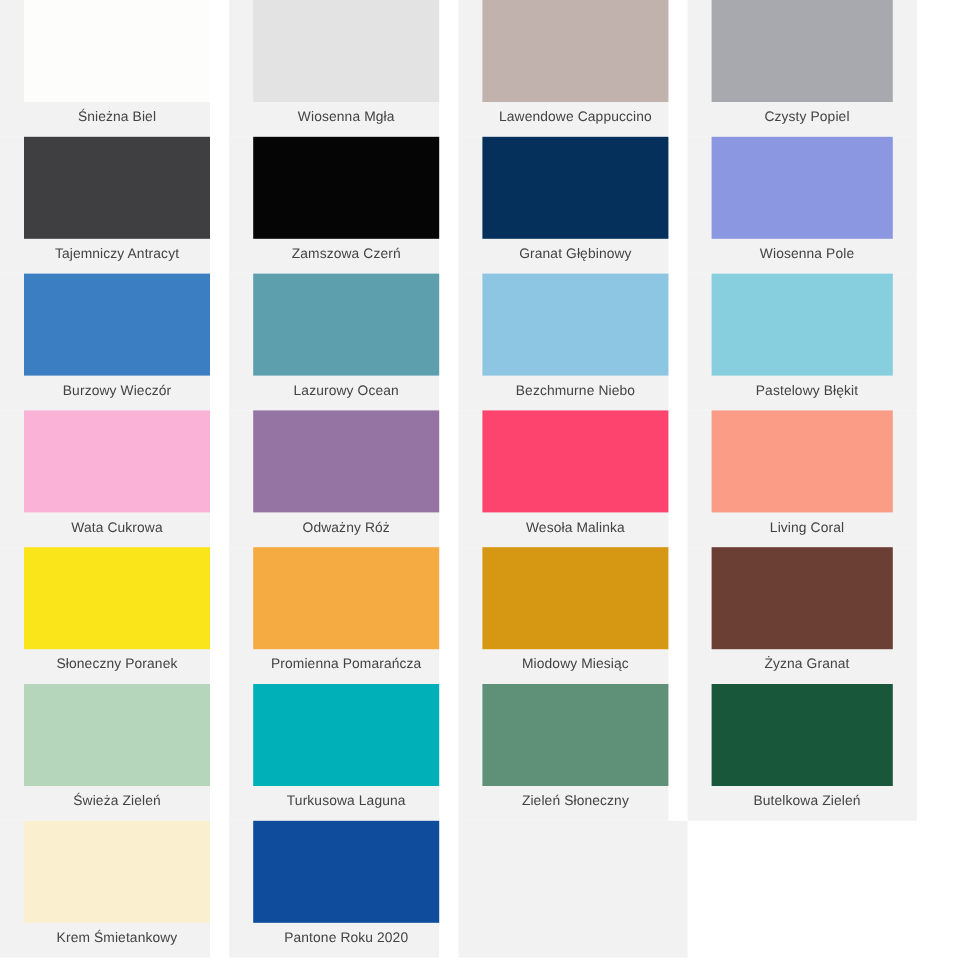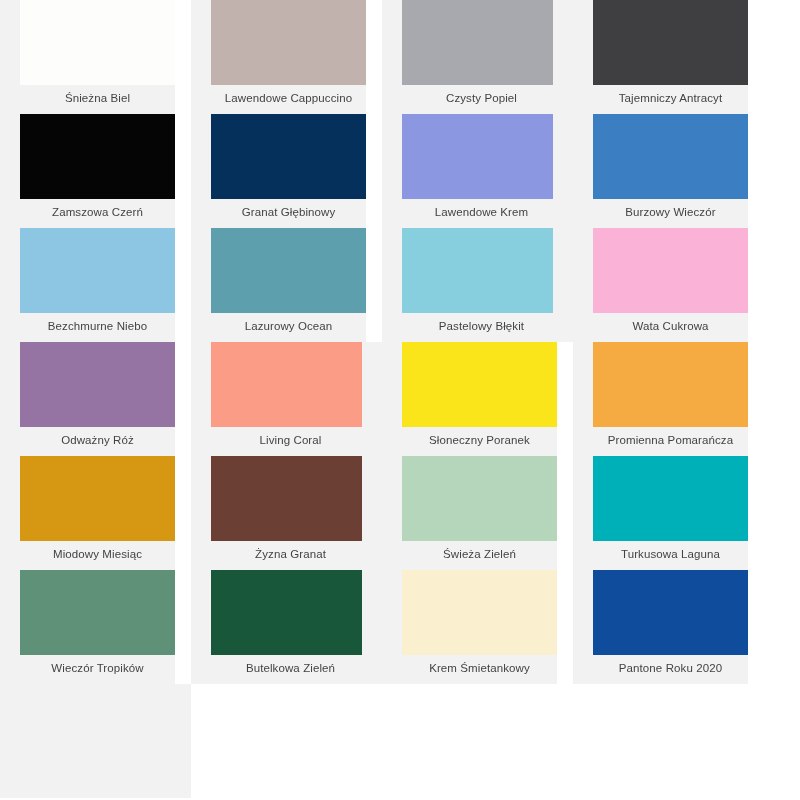--- a/index.html
+++ b/index.html
@@ -75,20 +75,24 @@
 </style>
 </head>
 <body>
 
 <div id="palette-grid">
     <div class="swatch-card">
       <div class="swatch-chip" style="background: rgb(253, 253, 252);"></div>
       <div class="swatch-label">Śnieżna Biel</div>
     </div>
     <div class="swatch-card">
+      <div class="swatch-chip" style="background: rgb(227, 227, 227);"></div>
+      <div class="swatch-label">Wiosenna Mgła</div>
+    </div>
+    <div class="swatch-card">
       <div class="swatch-chip" style="background: rgb(194, 178, 174);"></div>
       <div class="swatch-label">Lawendowe Cappuccino</div>
     </div>
     <div class="swatch-card last-col">
       <div class="swatch-chip" style="background: rgb(168, 169, 174);"></div>
       <div class="swatch-label">Czysty Popiel</div>
     </div>
     <div class="swatch-card">
       <div class="swatch-chip" style="background: rgb(63, 63, 65);"></div>
       <div class="swatch-label">Tajemniczy Antracyt</div>
@@ -96,45 +100,49 @@
     <div class="swatch-card">
       <div class="swatch-chip" style="background: rgb(5, 5, 5);"></div>
       <div class="swatch-label">Zamszowa Czerń</div>
     </div>
     <div class="swatch-card">
       <div class="swatch-chip" style="background: rgb(5, 48, 92);"></div>
       <div class="swatch-label">Granat Głębinowy</div>
     </div>
     <div class="swatch-card last-col">
       <div class="swatch-chip" style="background: rgb(139, 151, 224);"></div>
-      <div class="swatch-label">Lawendowe Krem</div>
+      <div class="swatch-label">Wiosenna Pole</div>
     </div>
     <div class="swatch-card">
       <div class="swatch-chip" style="background: rgb(60, 126, 194);"></div>
       <div class="swatch-label">Burzowy Wieczór</div>
     </div>
     <div class="swatch-card">
+      <div class="swatch-chip" style="background: rgb(93, 159, 173);"></div>
+      <div class="swatch-label">Lazurowy Ocean</div>
+    </div>
+    <div class="swatch-card">
       <div class="swatch-chip" style="background: rgb(141, 198, 226);"></div>
       <div class="swatch-label">Bezchmurne Niebo</div>
-    </div>
-    <div class="swatch-card">
-      <div class="swatch-chip" style="background: rgb(93, 159, 173);"></div>
-      <div class="swatch-label">Lazurowy Ocean</div>
     </div>
     <div class="swatch-card last-col">
       <div class="swatch-chip" style="background: rgb(135, 207, 223);"></div>
       <div class="swatch-label">Pastelowy Błękit</div>
     </div>
     <div class="swatch-card">
       <div class="swatch-chip" style="background: rgb(250, 179, 215);"></div>
       <div class="swatch-label">Wata Cukrowa</div>
     </div>
     <div class="swatch-card">
       <div class="swatch-chip" style="background: rgb(149, 115, 163);"></div>
       <div class="swatch-label">Odważny Róż</div>
+    </div>
+    <div class="swatch-card">
+      <div class="swatch-chip" style="background: rgb(252, 68, 110);"></div>
+      <div class="swatch-label">Wesoła Malinka</div>
     </div>
     <div class="swatch-card last-col">
       <div class="swatch-chip" style="background: rgb(251, 156, 134);"></div>
       <div class="swatch-label">Living Coral</div>
     </div>
     <div class="swatch-card">
       <div class="swatch-chip" style="background: rgb(249, 229, 25);"></div>
       <div class="swatch-label">Słoneczny Poranek</div>
     </div>
     <div class="swatch-card">
@@ -152,21 +160,21 @@
     <div class="swatch-card">
       <div class="swatch-chip" style="background: rgb(181, 214, 187);"></div>
       <div class="swatch-label">Świeża Zieleń</div>
     </div>
     <div class="swatch-card">
       <div class="swatch-chip" style="background: rgb(0, 176, 185);"></div>
       <div class="swatch-label">Turkusowa Laguna</div>
     </div>
     <div class="swatch-card">
       <div class="swatch-chip" style="background: rgb(95, 145, 121);"></div>
-      <div class="swatch-label">Wieczór Tropików</div>
+      <div class="swatch-label">Zieleń Słoneczny</div>
     </div>
     <div class="swatch-card last-col">
       <div class="swatch-chip" style="background: rgb(24, 87, 58);"></div>
       <div class="swatch-label">Butelkowa Zieleń</div>
     </div>
     <div class="swatch-card">
       <div class="swatch-chip" style="background: rgb(250, 240, 207);"></div>
       <div class="swatch-label">Krem Śmietankowy</div>
     </div>
     <div class="swatch-card">

